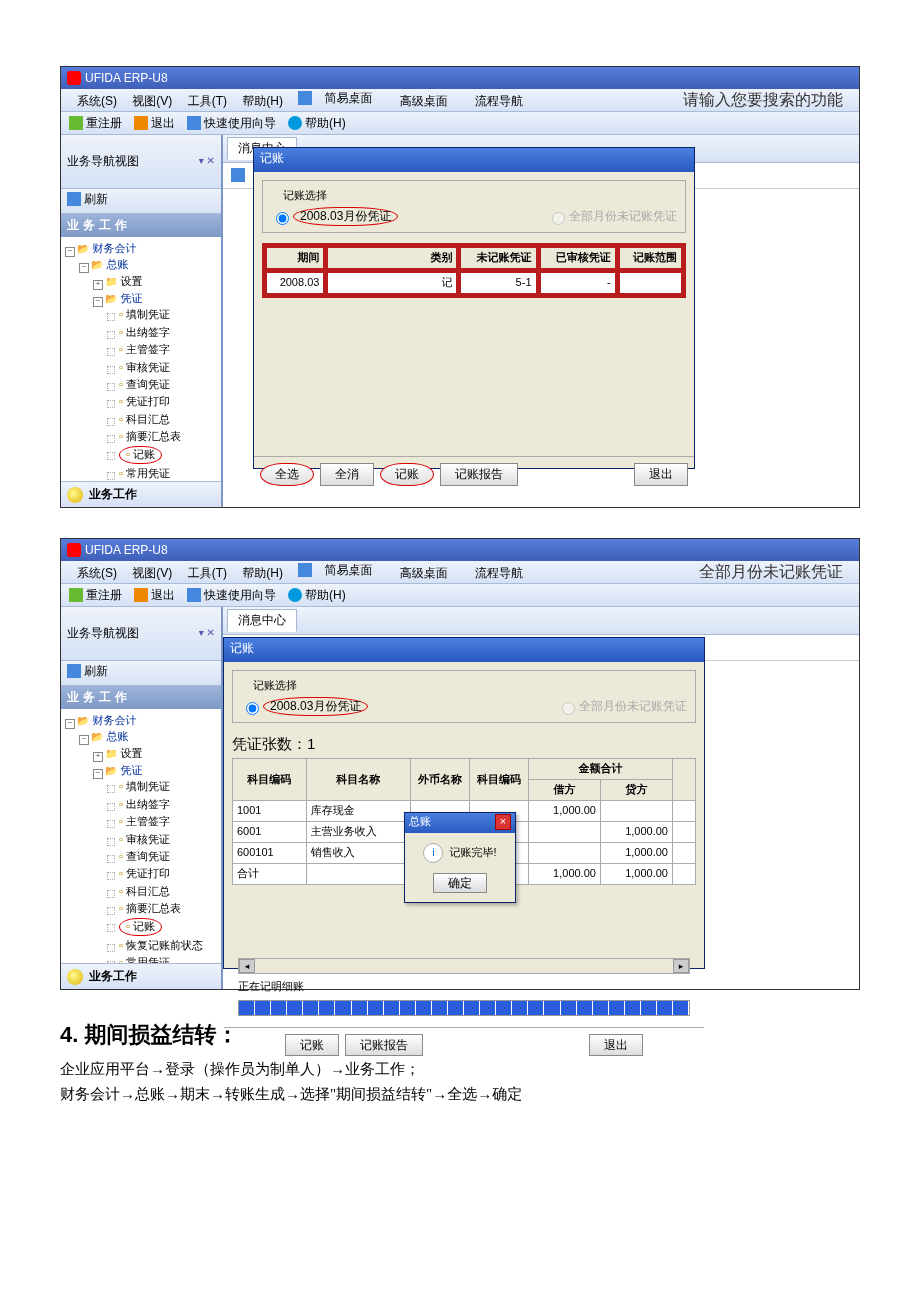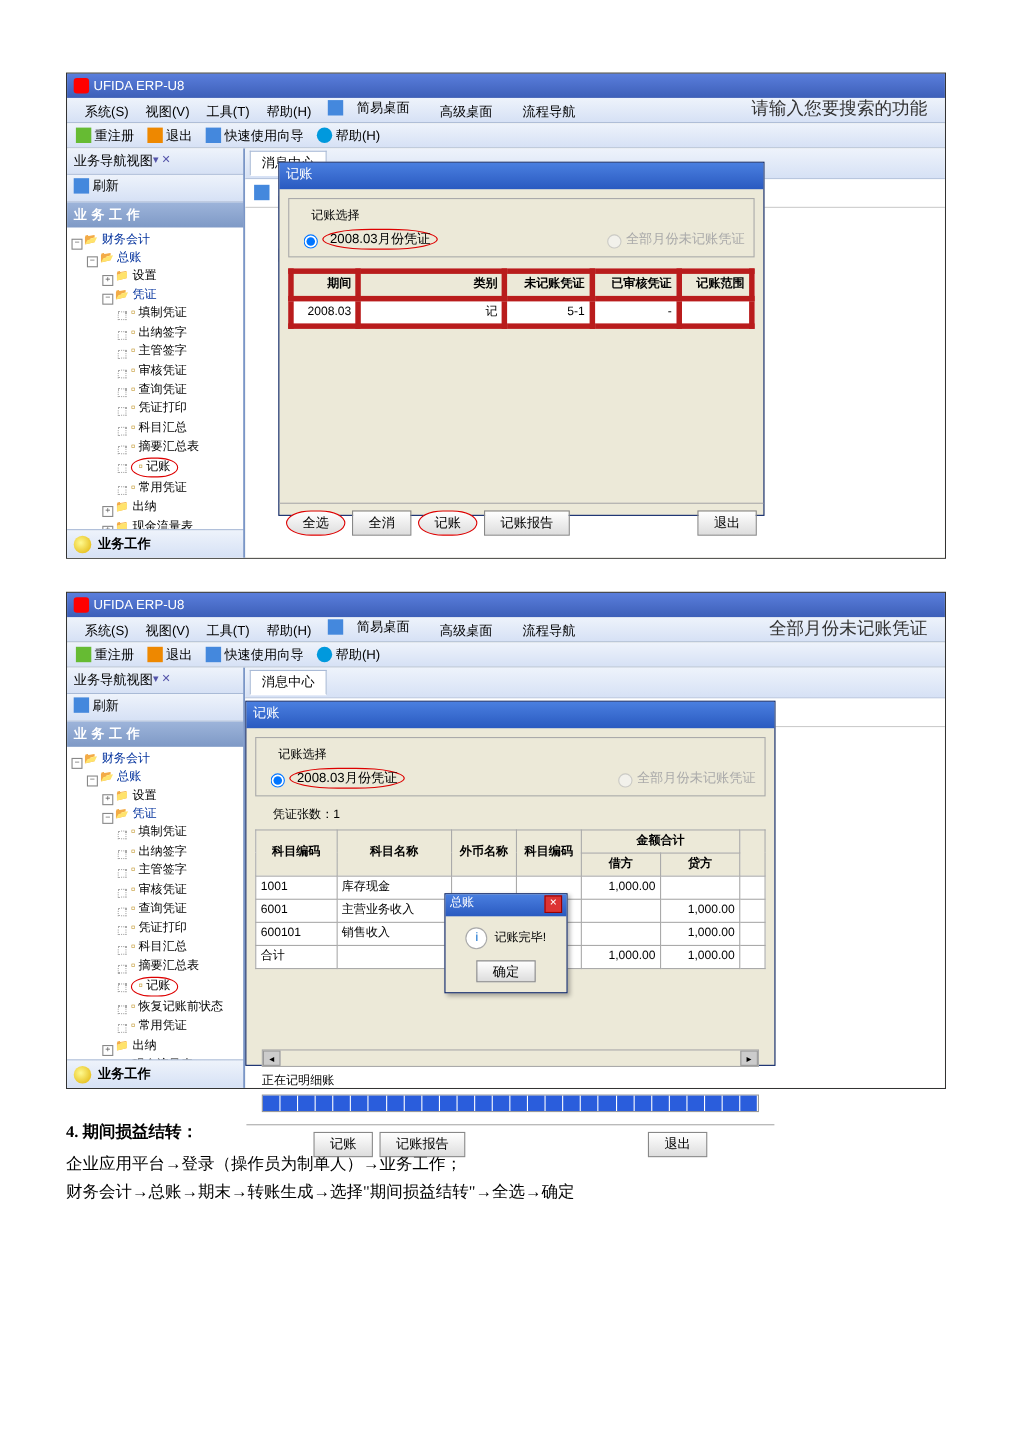--- a/index.html
+++ b/index.html
@@ -13,21 +13,21 @@
   .topmenu .hint{font-size:16px;color:#333}
   .toolbar{height:22px;background:linear-gradient(#eef3fb,#d6e1f5);display:flex;align-items:center;padding:0 8px;border-bottom:1px solid #a9bad6}
   .tbitem{margin-right:12px;display:inline-flex;align-items:center}
   .ico{width:14px;height:14px;margin-right:3px;display:inline-block}
   .ico-green{background:#6b3}
   .ico-orange{background:#e80}
   .ico-blue{background:#48d}
   .ico-q{background:#09d;border-radius:50%}
   .body{display:flex;height:calc(100% - 68px);position:relative}
   .lpane{width:160px;border-right:2px solid #7a96c7;display:flex;flex-direction:column;background:#fff}
-  .pane-head{background:linear-gradient(#eef3fb,#d6e1f5);padding:3px 6px;border-bottom:1px solid #a9bad6;display:flex;justify-content:flex-start;align-items:center}
+  .pane-head{background:linear-gradient(#eef3fb,#d6e1f5);padding:18px 6px;border-bottom:1px solid #a9bad6;display:flex;justify-content:space-between;align-items:center}
   .pane-head .ctrls{font-size:10px;color:#55a}
   .refresh{background:linear-gradient(#eef3fb,#d6e1f5);padding:2px 6px;border-bottom:1px solid #a9bad6}
   .sect{background:linear-gradient(#9db4da,#7e99c6);color:#fff;padding:3px 6px;font-weight:bold;letter-spacing:4px}
   .tree{flex:1;overflow:hidden;padding:3px 2px;font-size:11px;background:#fff}
   .tree ul{list-style:none;margin:0;padding:0}
   .tree li{padding:1px 0 1px 14px;position:relative;white-space:nowrap}
   .tree li:before{content:"";position:absolute;left:2px;top:7px;width:8px;height:8px;border:1px solid #888;font-size:8px;line-height:6px;text-align:center}
   .tree li.nc:before{content:"+";color:#555;background:#fff}
   .tree li.op:before{content:"−";color:#555;background:#fff}
   .tree li.lf:before{border:none;width:6px;height:6px;background:#fff;border:1px dotted #aaa}
@@ -68,21 +68,21 @@
   .grid2 th{background:#ece9d8;text-align:center}
   .grid2 td.r{text-align:right}
   .popup{position:absolute;left:180px;top:150px;width:110px;border:1px solid #0a246a;background:#ece9d8;box-shadow:2px 2px 4px rgba(0,0,0,.3)}
   .popup-tb{height:18px;background:linear-gradient(#4a7fe0,#2a5ac0);color:#fff;padding:1px 4px;display:flex;justify-content:space-between;font-size:11px}
   .popup-close{width:14px;height:14px;background:#d33;color:#fff;text-align:center;line-height:12px;border:1px solid #900}
   .popup-body{padding:10px 6px;text-align:center;font-size:11px}
   .progress{height:14px;margin:3px 6px;background:#fff;border:1px solid #999;display:flex}
   .pseg{flex:1;background:#2a5ddc;margin-right:1px}
   .scrollstub{height:14px;background:#ece9d8;border:1px solid #aaa;margin:3px 6px;display:flex;justify-content:space-between}
   .scrollstub div{width:14px;background:#ccc;border:1px solid #999;text-align:center;font-size:9px}
-  h3{font-size:15px;margin:16px 0 8px;font-family:Liberation Serif, serif}
+  h3{font-size:22px;margin:16px 0 8px;font-family:Liberation Sans, sans-serif}
   .bodytext p{margin:4px 0;font-size:15px;font-family:SimSun}
 </style>
 </head>
 <body>
 <div class="page">
 
 <div class="shot" style="height:440px">
   <div class="titlebar">
     <span class="tb-icon"></span>
     <span>UFIDA ERP-U8</span>
@@ -391,21 +391,21 @@
               <label class="radio">
                     <input type="radio" checked="" style="">
                     <span class="circled">2008.03月份凭证</span>
                   </label>
               <label class="radio" style="color:#aaa">
                     <input type="radio" disabled="" style="">
                     <span>全部月份未记账凭证</span>
                   </label>
             </div>
           </div>
-          <div style="font-size:11px;margin:4px 16px">凭证张数：1</div>
+          <div style="font-size:15px;margin:4px 0">凭证张数：1</div>
           <table class="grid2">
             <tbody>
                   <tr>
               <th rowspan="2">科目编码</th>
               <th rowspan="2">科目名称</th>
               <th rowspan="2" style="width:50px">外币名称</th>
               <th rowspan="2" style="width:50px">科目编码</th>
               <th colspan="2">金额合计</th>
               <th rowspan="2" style="width:14px"></th>
             </tr>

